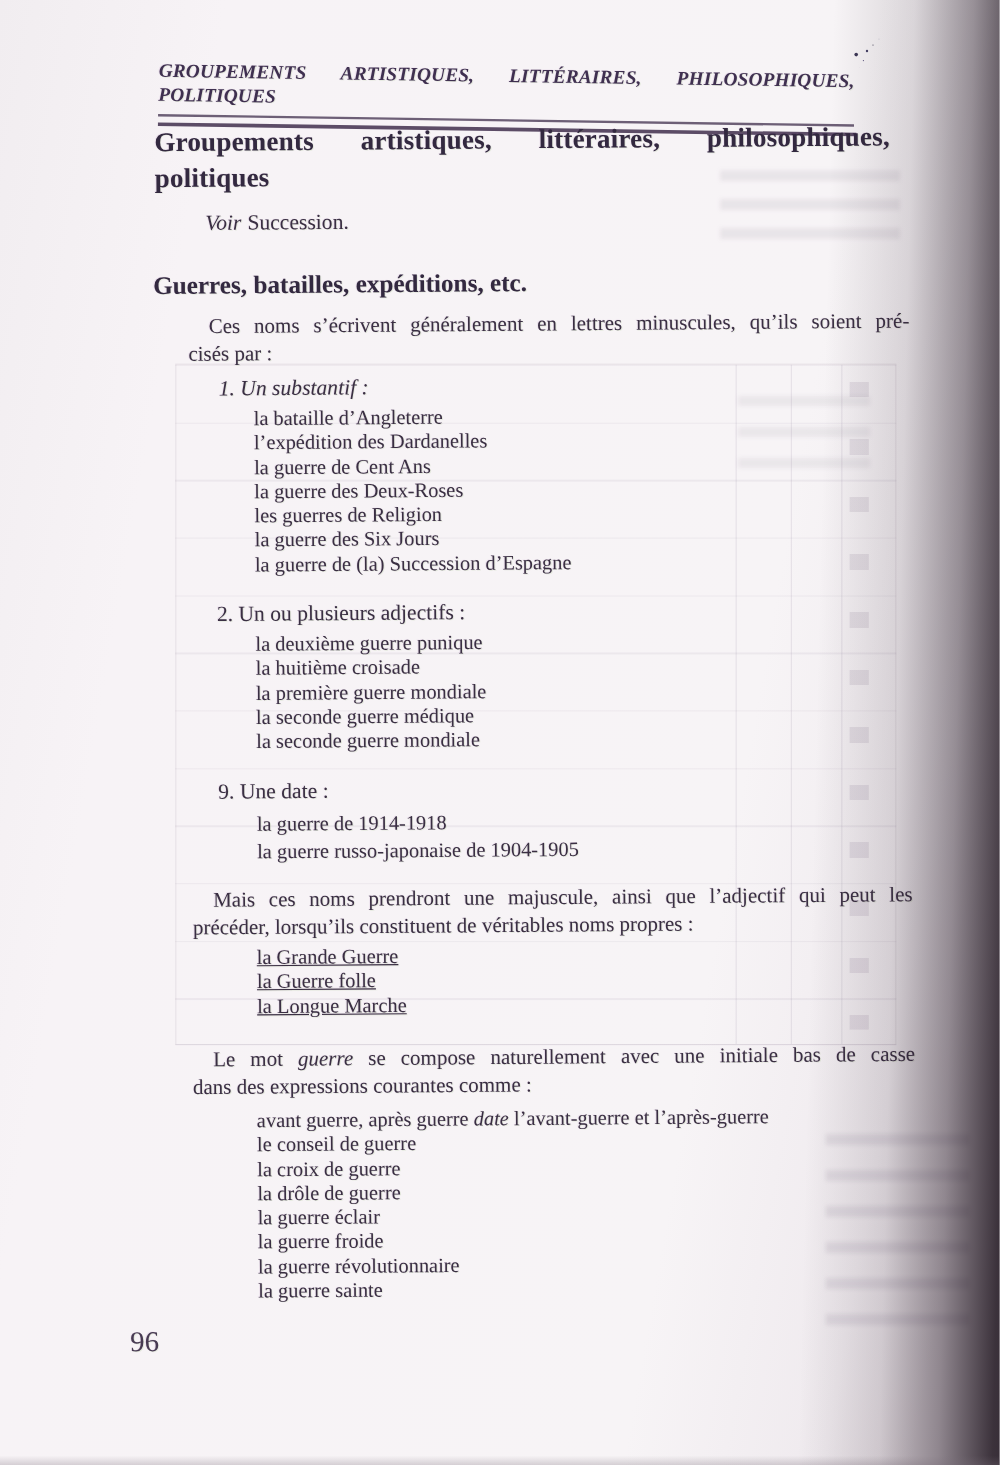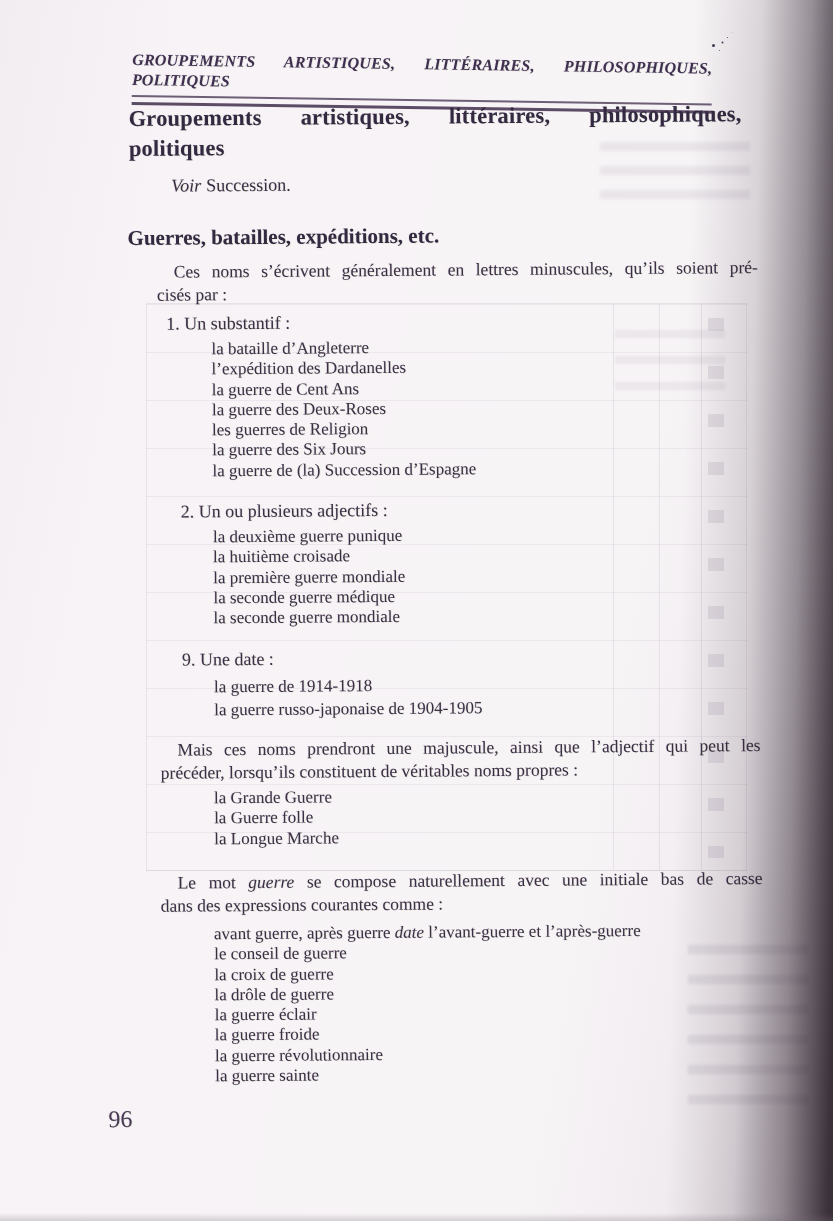--- a/index.html
+++ b/index.html
@@ -48,29 +48,29 @@
   .cross-ref i{margin-right:5px;}
   
   .section-heading{
     left:130px;top:225px;font-weight:bold;font-size:21px;
     color:var(--color-ink_heading,#332940);
   }
   .para{font-size:17.5px;line-height:22.5px;}
   .indent{text-indent:17px;}
   .intro-para{left:159px;top:260px;width:601px;}
   .group-label{font-size:18px;}
-  .g1{left:168px;top:313px;}
+  .g1{left:184px;top:313px;font-style:italic;}
   .g2{left:181px;top:501px;}
   .g3{left:181px;top:649px;}
   .ex-list{font-size:17px;line-height:20.3px;}
   .list1{left:213px;top:339px;}
   .list2{left:213px;top:527px;}
   .list3{left:213px;top:675px;line-height:23px;}
   .maj-para{left:159px;top:738px;width:600px;}
-  .proper-list{left:212px;top:788px;}
+  .proper-list{left:212px;top:788px;text-decoration:underline;}
   .guerre-para{left:158px;top:871px;width:602px;}
   .common-list{left:211px;top:924px;}
   .page-number{left:104px;top:1105px;font-size:24px;color:#473a52;}
   
   .spine-shadow{
     position:absolute;top:-40px;right:-55px;width:225px;height:1340px;
     transform:rotate(1.4deg);transform-origin:100% 100%;
     background:linear-gradient(to right,
       rgba(46,34,46,0) 0%,
       rgba(46,34,46,0.14) 30%,

